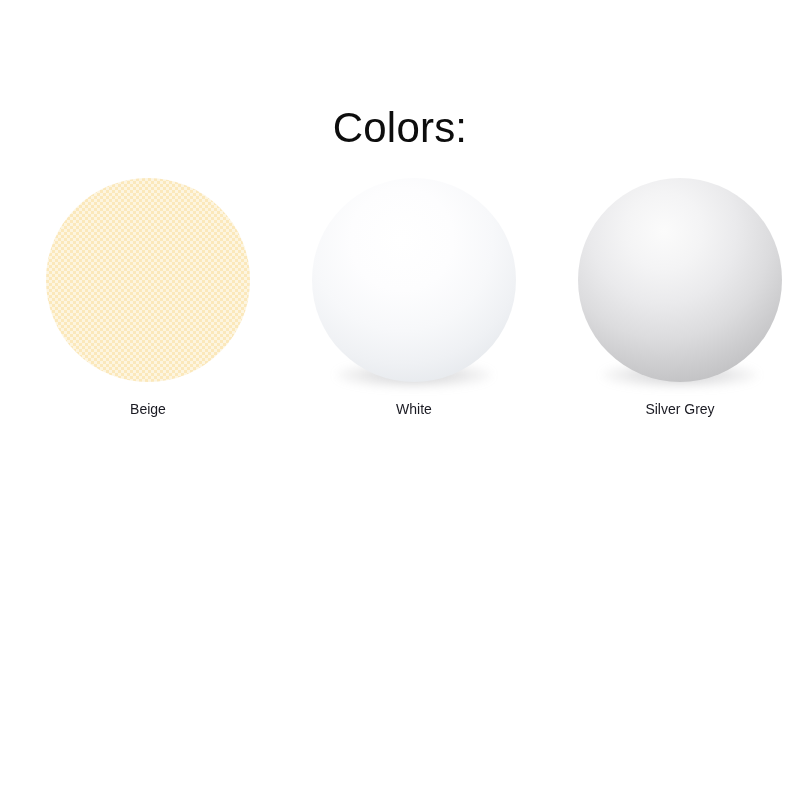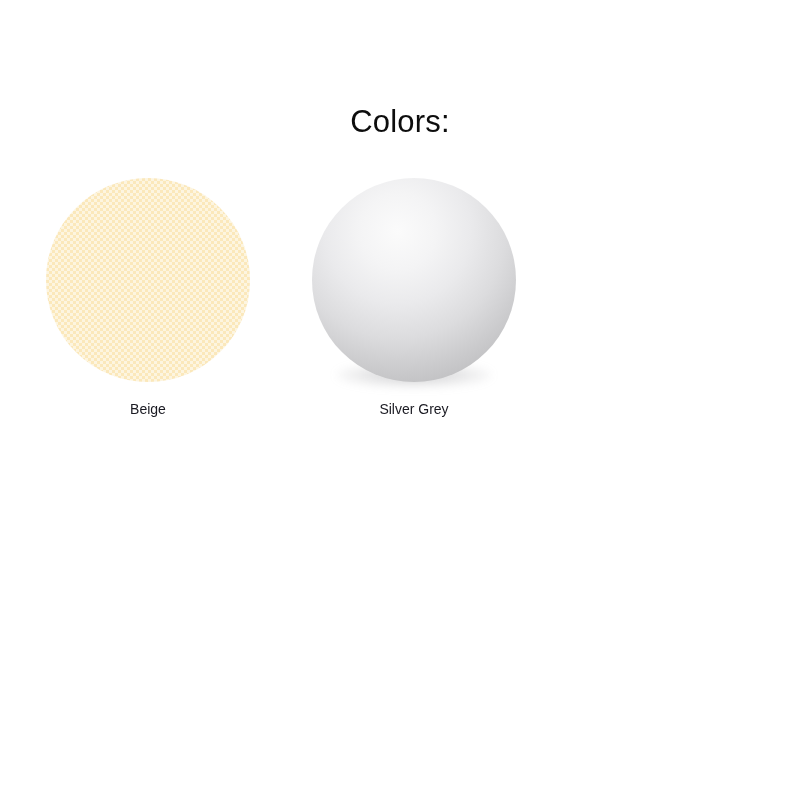--- a/index.html
+++ b/index.html
@@ -14,21 +14,21 @@
     overflow: hidden;
     position: relative;
   }
 
   #page-title {
     position: absolute;
     top: 104px;
     left: 0;
     width: 800px;
     text-align: center;
-    font-size: 31px;
+    font-size: 42px;
     font-weight: 400;
     color: #0d0d0d;
     letter-spacing: 0.2px;
   }
 
   #swatch-grid {
     position: absolute;
     top: 170px;
     left: 8px;
     width: 800px;
@@ -146,17 +146,24 @@
 <div id="swatch-grid">
     <div class="swatch-cell">
       <div class="sphere-wrap">
         <div class="sphere flat-beige"></div>
       </div>
       <div class="swatch-label">Beige</div>
     </div>
     <div class="swatch-cell">
       <div class="sphere-wrap">
         <div class="sphere-shadow"></div>
+        <div class="sphere ball-white"></div>
+      </div>
+      <div class="swatch-label">White</div>
+    </div>
+    <div class="swatch-cell">
+      <div class="sphere-wrap">
+        <div class="sphere-shadow"></div>
         <div class="sphere ball-silver"></div>
       </div>
       <div class="swatch-label">Silver Grey</div>
     </div>
   </div>
 
 </body></html>

